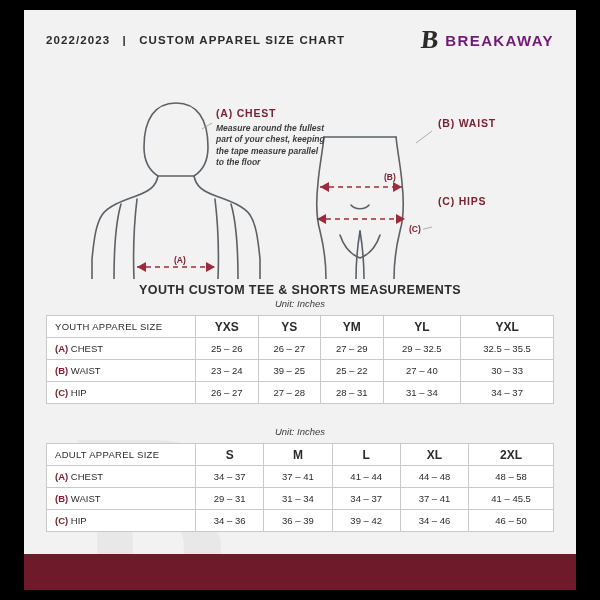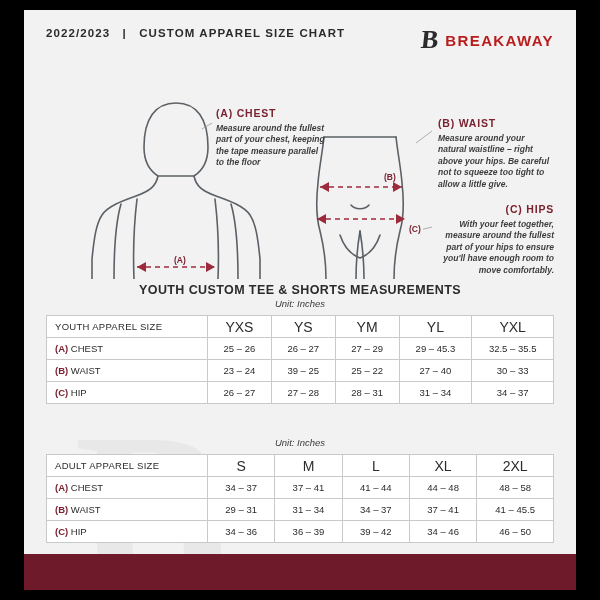--- a/index.html
+++ b/index.html
@@ -46,21 +46,21 @@
     background: #6e1a2b;
     z-index: 3;
   }
   .content {
     position: relative;
     z-index: 2;
   }
   
   .header {
     display: flex;
-    align-items: flex-start;
+    align-items: center;
     padding: 17px 22px 0 22px;
   }
   .header-title {
     font-size: 11.5px;
     font-weight: bold;
     letter-spacing: 1.1px;
     color: #2b2b2b;
     white-space: nowrap;
   }
   .header-sep {
@@ -79,21 +79,21 @@
     font-size: 26px;
     font-weight: bold;
     color: #2b2b2b;
     line-height: 1;
     transform: skewX(-6deg);
   }
   .brand-name {
     font-size: 15px;
     font-weight: bold;
     letter-spacing: 1.4px;
-    color: #b91c1c;
+    color: #701a75;
   }
   
   .diagram {
     position: relative;
     height: 220px;
     margin-top: 6px;
   }
   .diagram svg {
     position: absolute;
     left: 0;
@@ -112,37 +112,37 @@
   }
   .note-body {
     font-size: 8.5px;
     font-style: italic;
     line-height: 1.35;
     color: #3d3d3d;
     font-weight: bold;
   }
   .note-chest { left: 192px; top: 48px; width: 112px; }
   .note-waist { left: 414px; top: 58px; width: 116px; }
-  .note-hips  { left: 414px; top: 144px; width: 116px; text-align: right; }
+  .note-hips  { left: 414px; top: 136px; width: 116px; }
 
   .measure-label {
     position: absolute;
     font-size: 8.5px;
     font-weight: bold;
     color: #7a2230;
     background: #f2f2f2;
     padding: 0 2px;
   }
   .lbl-a { left: 148px; top: 196px; }
   .lbl-b { left: 358px; top: 113px; }
   .lbl-c { left: 383px; top: 165px; }
 
   
   .table-block {
-    margin: 4px 22px 11px 22px;
+    margin: 4px 22px 0 22px;
   }
   .table-title {
     text-align: center;
     font-size: 12.5px;
     font-weight: bold;
     letter-spacing: 0.4px;
     color: #2b2b2b;
     margin-bottom: 1px;
   }
   .table-unit {
@@ -156,35 +156,35 @@
     width: 100%;
     border-collapse: collapse;
     background: #ffffff;
   }
   th, td {
     border: 1px solid #c9c9c9;
     height: 21px;
     font-size: 9.5px;
     color: #2b2b2b;
     text-align: center;
-    padding: 0 12px;
+    padding: 0 0;
   }
   th.rowhead, td.rowhead {
     text-align: left;
     padding-left: 8px;
     width: 140px;
     font-weight: normal;
   }
   th.rowhead {
     font-weight: normal;
     letter-spacing: 0.3px;
   }
   th.colhead {
-    font-weight: normal;
-    font-size: 14px;
+    font-weight: bold;
+    font-size: 12px;
   }
   .tag {
     color: #7a2230;
     font-weight: bold;
   }
   .spacer-22 { height: 18px; }
 </style>
 </head>
 <body>
 
@@ -264,25 +264,23 @@
         <div class="measure-label lbl-a">(A)</div>
         <div class="measure-label lbl-b">(B)</div>
         <div class="measure-label lbl-c">(C)</div>
 
         <div class="note note-chest">
           <div class="note-title">(A) CHEST</div>
           <div class="note-body">Measure around the fullest part of your chest, keeping the tape measure parallel to the floor</div>
         </div>
         <div class="note note-waist">
           <div class="note-title">(B) WAIST</div>
-          <div class="note-body">Measure around your natural waistline – right above your hips. Be careful not to squeeze too tight to allow a little give.</div>
         </div>
         <div class="note note-hips">
           <div class="note-title">(C) HIPS</div>
-          <div class="note-body">With your feet together, measure around the fullest part of your hips to ensure you'll have enough room to move comfortably.</div>
         </div>
       </div>
 
       <div class="table-block">
         <div class="table-title">YOUTH CUSTOM TEE &amp; SHORTS MEASUREMENTS</div>
         <div class="table-unit">Unit: Inches</div>
         <table>
           <thead>
             <tr>
               <th class="rowhead">YOUTH APPAREL SIZE</th>
@@ -292,21 +290,21 @@
               <th class="colhead">YL</th>
               <th class="colhead">YXL</th>
             </tr>
           </thead>
           <tbody>
             <tr>
               <td class="rowhead"><span class="tag">(A)</span> <span>CHEST</span></td>
               <td>25 – 26</td>
               <td>26 – 27</td>
               <td>27 – 29</td>
-              <td>29 – 45.3</td>
+              <td>29 – 32.5</td>
               <td>32.5 – 35.5</td>
             </tr>
             <tr>
               <td class="rowhead"><span class="tag">(B)</span> <span>WAIST</span></td>
               <td>23 – 24</td>
               <td>39 – 25</td>
               <td>25 – 22</td>
               <td>27 – 40</td>
               <td>30 – 33</td>
             </tr>

